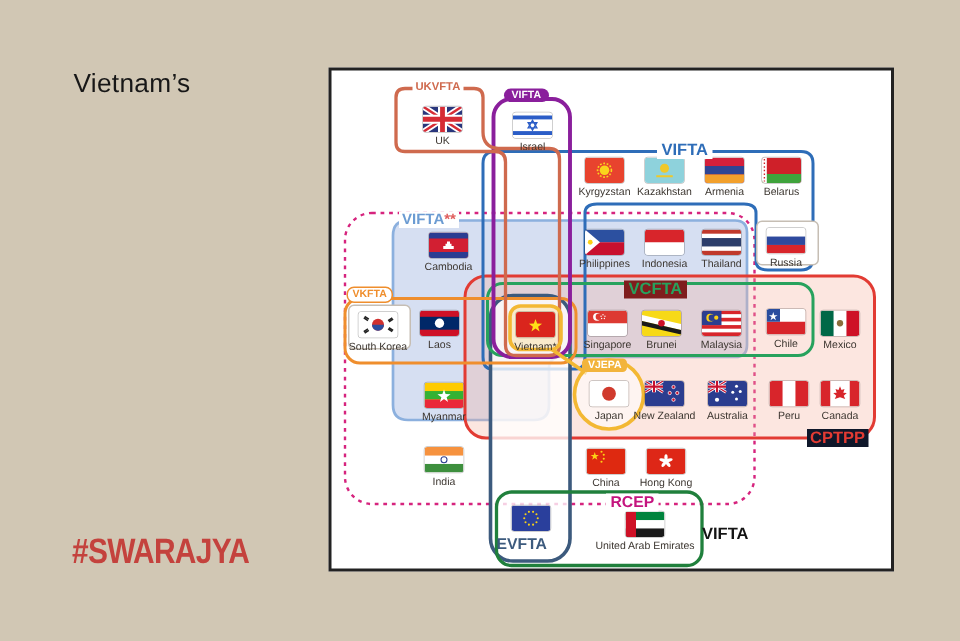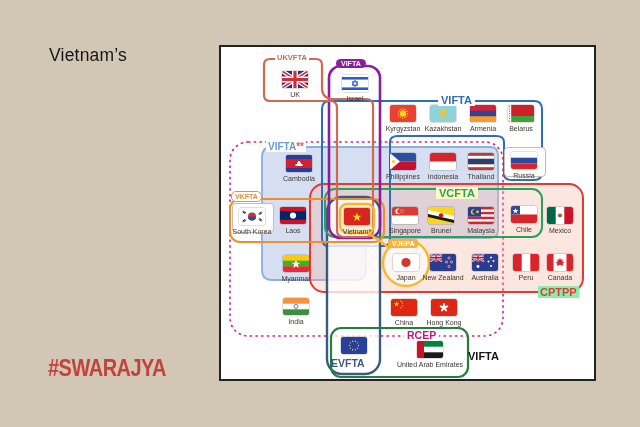--- a/index.html
+++ b/index.html
@@ -14,23 +14,23 @@
   .flag{position:absolute;width:26px;height:17px;border-radius:2px;overflow:hidden;box-shadow:0 0 0 .5px rgba(0,0,0,.25);}
   .flag svg{display:block;}
   .clabel{position:absolute;width:84px;text-align:center;font-size:7px;color:#3c3630;font-weight:500;}
   .ftalabel{position:absolute;font-weight:bold;white-space:nowrap;text-align:right;}
   .l-ukvfta{left:275px;top:53px;font-size:7.5px;color:#cf6a4e;background:#fff;padding:0 2px;}
   .l-vifta{left:336px;top:59px;font-size:7px;color:#fff;background:#8a1f9c;padding:1px 5px;border-radius:5px;}
   .l-veufta{left:438px;top:94px;font-size:11px;color:#2e6db8;background:#fff;padding:0 3px;}
   .l-asean{left:266px;top:141px;font-size:10px;color:#6b9bd2;background:#fff;padding:0 2px;}
   .l-asean .suffix{color:#e05c5c;}
   .l-vkfta{left:231px;top:191px;font-size:7px;color:#ef8e2d;background:#fff;border:1.5px solid #ef8e2d;border-radius:5px;padding:1px 3px;}
-  .l-vcfta{left:436px;top:187px;font-size:11px;color:#27a25d;background:#fef9c3;padding:0 3px;}
+  .l-vcfta{left:416px;top:187px;font-size:11px;color:#27a25d;background:#7f1d1d;padding:0 3px;}
   .l-vjepa{left:388px;top:239px;font-size:7px;color:#fff;background:#f2b43c;padding:1px 4px;border-radius:3px;}
-  .l-cptpp{left:538px;top:286px;font-size:11px;color:#e23b33;background:#86efac;padding:0 2px;}
+  .l-cptpp{left:538px;top:286px;font-size:11px;color:#e23b33;background:#0f172a;padding:0 2px;}
   .l-rcep{left:404px;top:329px;font-size:10.5px;color:#c4147e;background:#fff;padding:0 3px;}
   .l-evfta{left:331px;top:357px;width:46px;text-align:left;font-size:10.5px;color:#3c5a7d;}
   .l-cepa{left:468px;top:350px;font-size:11px;color:#141414;}
 </style>
 </head>
 <body>
 
 <div class="stage">
   <div class="title">
     <div>Vietnam’s</div>

